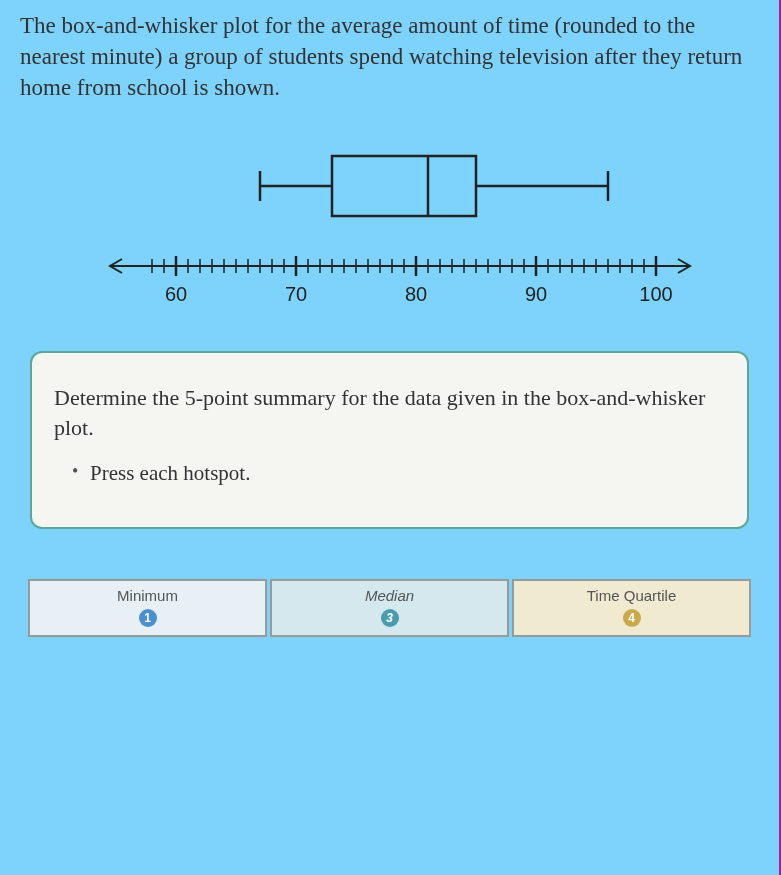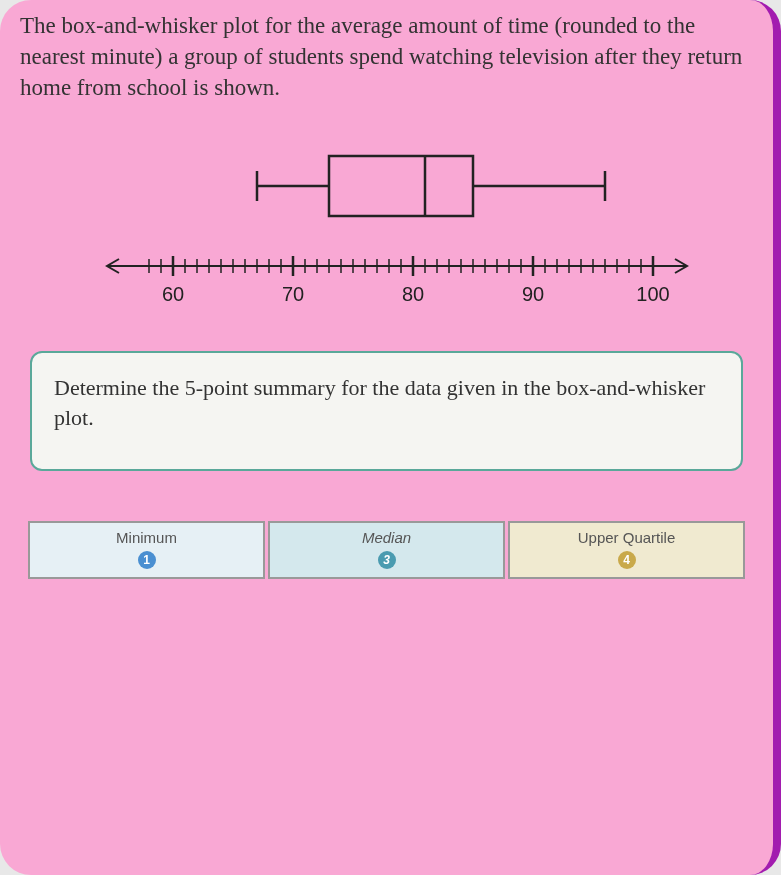--- a/index.html
+++ b/index.html
@@ -6,26 +6,25 @@
   body {
     font-family: Georgia, 'Times New Roman', serif;
     background: #e8e8e8;
     padding: 0;
     width: 781px;
     height: 875px;
     position: relative;
     overflow: hidden;
   }
   .page {
-    background: #f9a8d4;
+    background: #7dd3fc;
     padding: 10px 20px 20px 20px;
     position: relative;
-    border-right: 8px solid #a21caf;
+    border-right: 2px solid #a21caf;
     min-height: 875px;
-    border-radius: 31px;
   }
   .problem-text {
     font-size: 23px;
     color: #333;
     line-height: 1.35;
     margin-bottom: 28px;
     padding-right: 10px;
   }
   .chart-container {
     margin: 10px 20px 30px 40px;
@@ -38,21 +37,21 @@
     text-align: center;
     margin-bottom: 25px;
   }
   .boxplot-svg {
     display: block;
     margin: 0 auto;
   }
   .instruction-box {
     border: 2px solid #5aa89a;
     border-radius: 12px;
-    padding: 20px 22px;
+    padding: 30px 22px;
     margin: 30px 10px 50px 10px;
     background: #f5f5f2;
   }
   .instruction-title {
     font-size: 22px;
     color: #333;
     margin-bottom: 16px;
     line-height: 1.35;
   }
   .instruction-list {
@@ -205,31 +204,32 @@
         <text x="326" y="170">80</text>
         <text x="446" y="170">90</text>
         <text x="566" y="170">100</text>
       </g>
     </svg>
   </div>
 
   <div class="instruction-box">
     <p class="instruction-title">Determine the 5-point summary for the data given in the box-and-whisker plot.</p>
     <ul class="instruction-list">
+      <li>Press each hotspot.</li>
     </ul>
   </div>
 
   <div class="answer-row">
     <div class="answer-cell c1">
       <span class="answer-label">Minimum</span>
       <span class="badge b1">1</span>
     </div>
     <div class="answer-cell c3">
       <span class="answer-label">Median</span>
       <span class="badge b3">3</span>
     </div>
     <div class="answer-cell c4">
-      <span class="answer-label">Upper Quartile</span>
+      <span class="answer-label">Time Quartile</span>
       <span class="badge b4">4</span>
     </div>
   </div>
 
 </div>
 
 </body></html>

